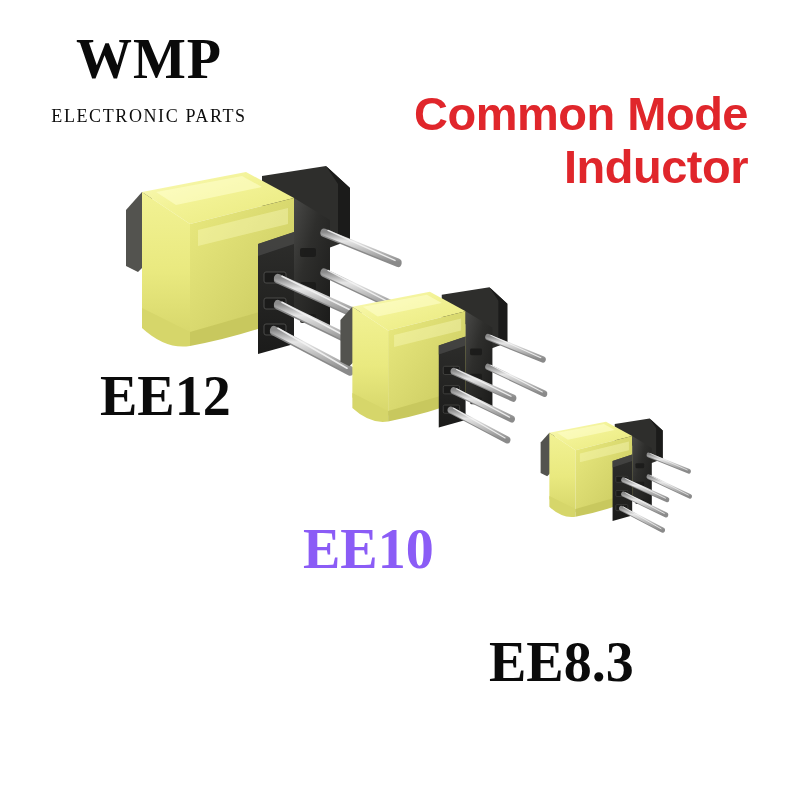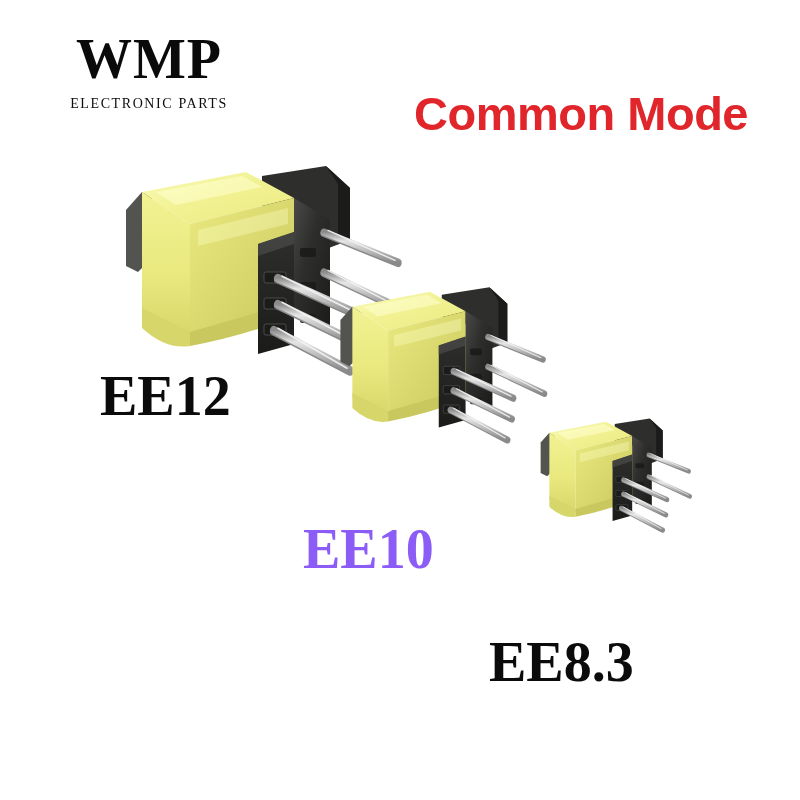--- a/index.html
+++ b/index.html
@@ -27,25 +27,25 @@
   #logo-mark {
     font-family: "Liberation Serif", serif;
     font-weight: 700;
     font-size: 56px;
     line-height: 0.92;
     color: #0a0a0a;
     letter-spacing: 1px;
   }
   #logo-sub {
     font-family: "Liberation Serif", serif;
-    font-size: 14px;
+    font-size: 18px;
     line-height: 1.1;
     color: #0d0d0d;
     letter-spacing: 1.6px;
-    margin-top: 10px;
+    margin-top: 21px;
     white-space: nowrap;
   }
 
   
   #headline {
     position: absolute;
     right: 52px;
     top: 88px;
     text-align: right;
     font-family: "Liberation Sans", sans-serif;
@@ -80,20 +80,21 @@
 
 <div id="stage" style="background: rgb(255, 255, 255);">
 
   <div id="logo">
     <div id="logo-mark">WMP</div>
     <div id="logo-sub">ELECTRONIC PARTS</div>
   </div>
 
   <div id="headline" style="color: rgb(224, 38, 43);">
     <span class="ln">Common Mode</span>
+    <span class="ln">Inductor</span>
   </div>
 
   <div id="parts-layer">
       <div class="xfmr" style="left: 112px; top: 132px; transform: scale(1);">
         <svg width="300" height="250" viewBox="0 0 300 250" class="xfmr-svg">
           <defs>
             <linearGradient id="topface-ee12" x1="0%" y1="0%" x2="100%" y2="100%">
               <stop offset="0%" stop-color="#fafaba"></stop>
               <stop offset="45%" stop-color="#f2f294"></stop>
               <stop offset="100%" stop-color="#e9e97f"></stop>

